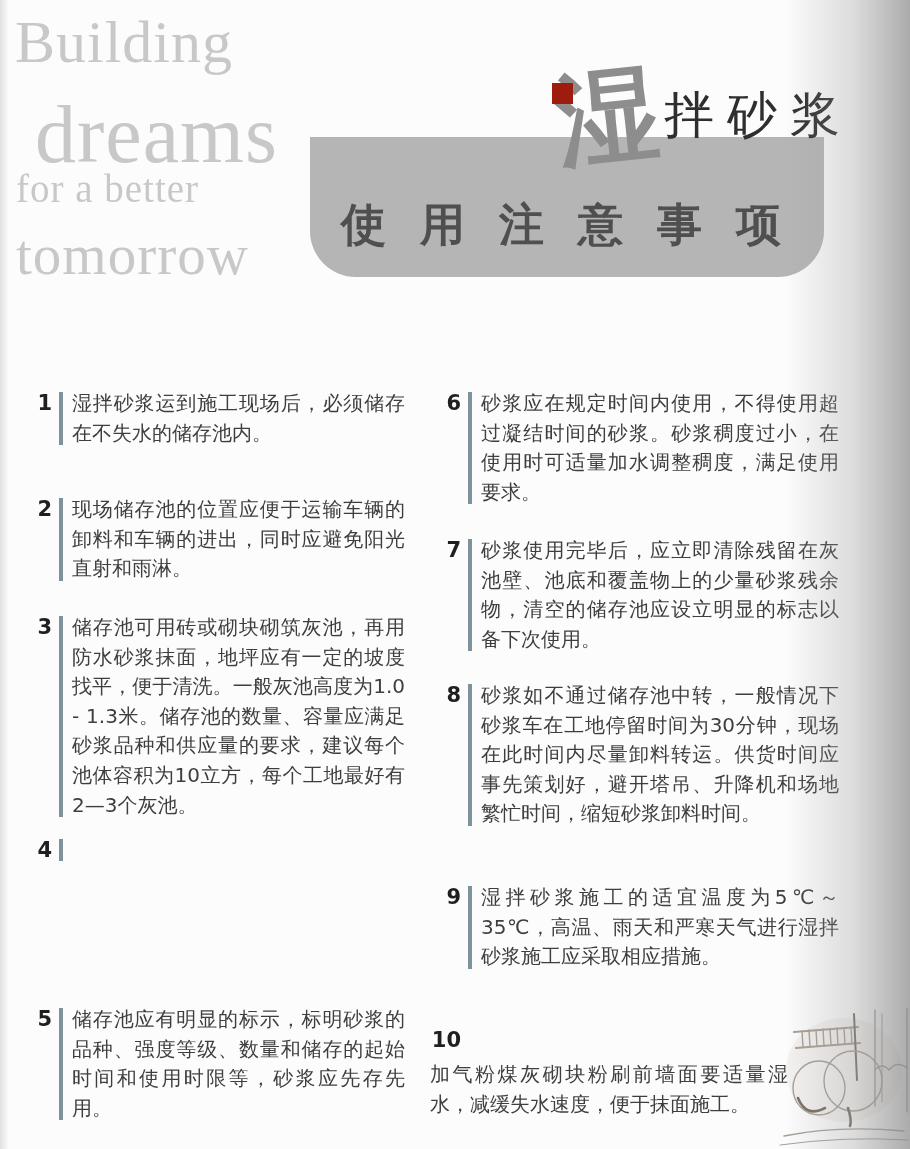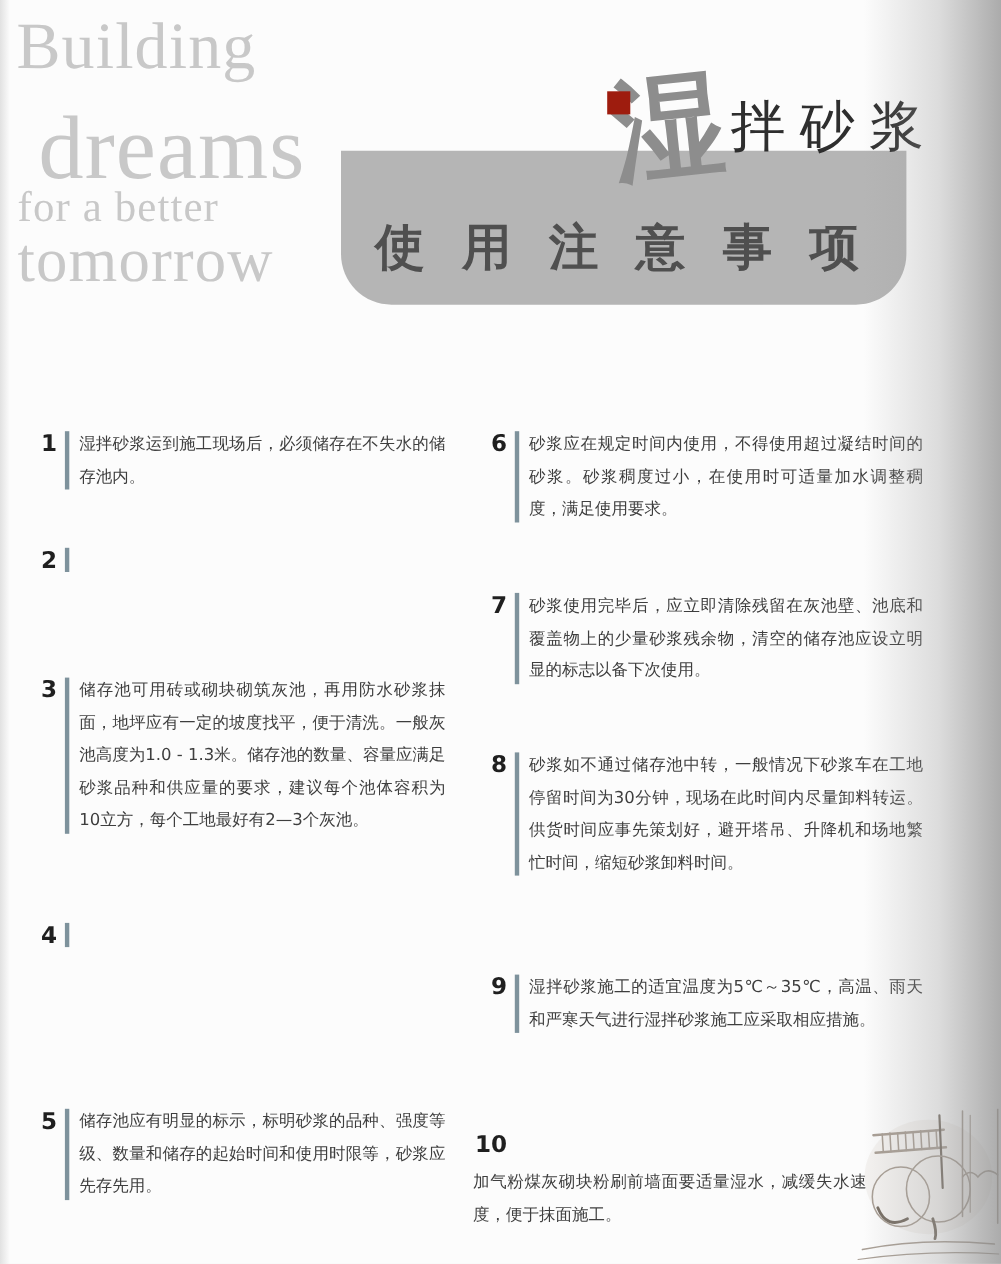--- a/index.html
+++ b/index.html
@@ -22,21 +22,21 @@
   }
 
   
   .tagline-line {
     position:absolute; color:#c8c8c8; line-height:1; white-space:nowrap;
     font-family:"Liberation Serif", serif; letter-spacing:1px;
   }
   .t1 { left:15px;  top:12px;  font-size:60px; }
   .t2 { left:15px;  top:94px;  font-size:82px;margin-left:20px; }
   .t3 { left:16px;  top:169px; font-size:39px; }
-  .t4 { left:16px;  top:208px; font-size:57px; }
+  .t4 { left:16px;  top:226px; font-size:57px; }
 
   
   .banner {
     position:absolute; left:310px; top:137px; width:514px; height:140px;
     background:#b5b5b5; border-radius:0 0 46px 46px; z-index:2;
   }
   .banner-text {
     position:absolute; left:0; right:0; top:58px; text-align:center;
     font-size:45px; font-weight:bold; color:#4f4f4f;
     letter-spacing:34px; text-indent:22px; white-space:nowrap;
@@ -55,21 +55,21 @@
   }
 
   
   .note { position:absolute; display:flex; align-items:stretch; z-index:5; }
   .note .num {
     flex:none; width:40px; padding-right:7px; text-align:right;
     font-size:21px; font-weight:bold; color:#1f1f1f; line-height:28px;
   }
   .note .bar { flex:none; width:4px; background:#7e929c; margin:3px 0; }
   .note .txt {
-    margin:0 0 0 9px; font-size:15px; line-height:29.6px; color:#3e3e3e;
+    margin:0 0 0 9px; font-size:20px; line-height:29.6px; color:#3e3e3e;
     text-align:justify;
   }
   .col-left  .txt { width:333px; }
   .col-right .txt { width:358px; }
 
   .n1  { left:12px;  top:389px; }
   .n2  { left:12px;  top:495px; }
   .n3  { left:12px;  top:613px; }
   .n4  { left:12px;  top:836px; }
   .n5  { left:12px;  top:1005px; }
@@ -102,20 +102,21 @@
   <div class="title-rest">拌砂浆</div>
 
   <div class="note col-left n1">
     <span class="num">1</span>
     <span class="bar"></span>
     <p class="txt">湿拌砂浆运到施工现场后，必须储存在不失水的储存池内。</p>
   </div>
   <div class="note col-left n2">
     <span class="num">2</span>
     <span class="bar"></span>
+    <p class="txt">现场储存池的位置应便于运输车辆的卸料和车辆的进出，同时应避免阳光直射和雨淋。</p>
   </div>
   <div class="note col-left n3">
     <span class="num">3</span>
     <span class="bar"></span>
     <p class="txt">储存池可用砖或砌块砌筑灰池，再用防水砂浆抹面，地坪应有一定的坡度找平，便于清洗。一般灰池高度为1.0 - 1.3米。储存池的数量、容量应满足砂浆品种和供应量的要求，建议每个池体容积为10立方，每个工地最好有2—3个灰池。</p>
   </div>
   <div class="note col-left n4">
     <span class="num">4</span>
     <span class="bar"></span>
   </div>

